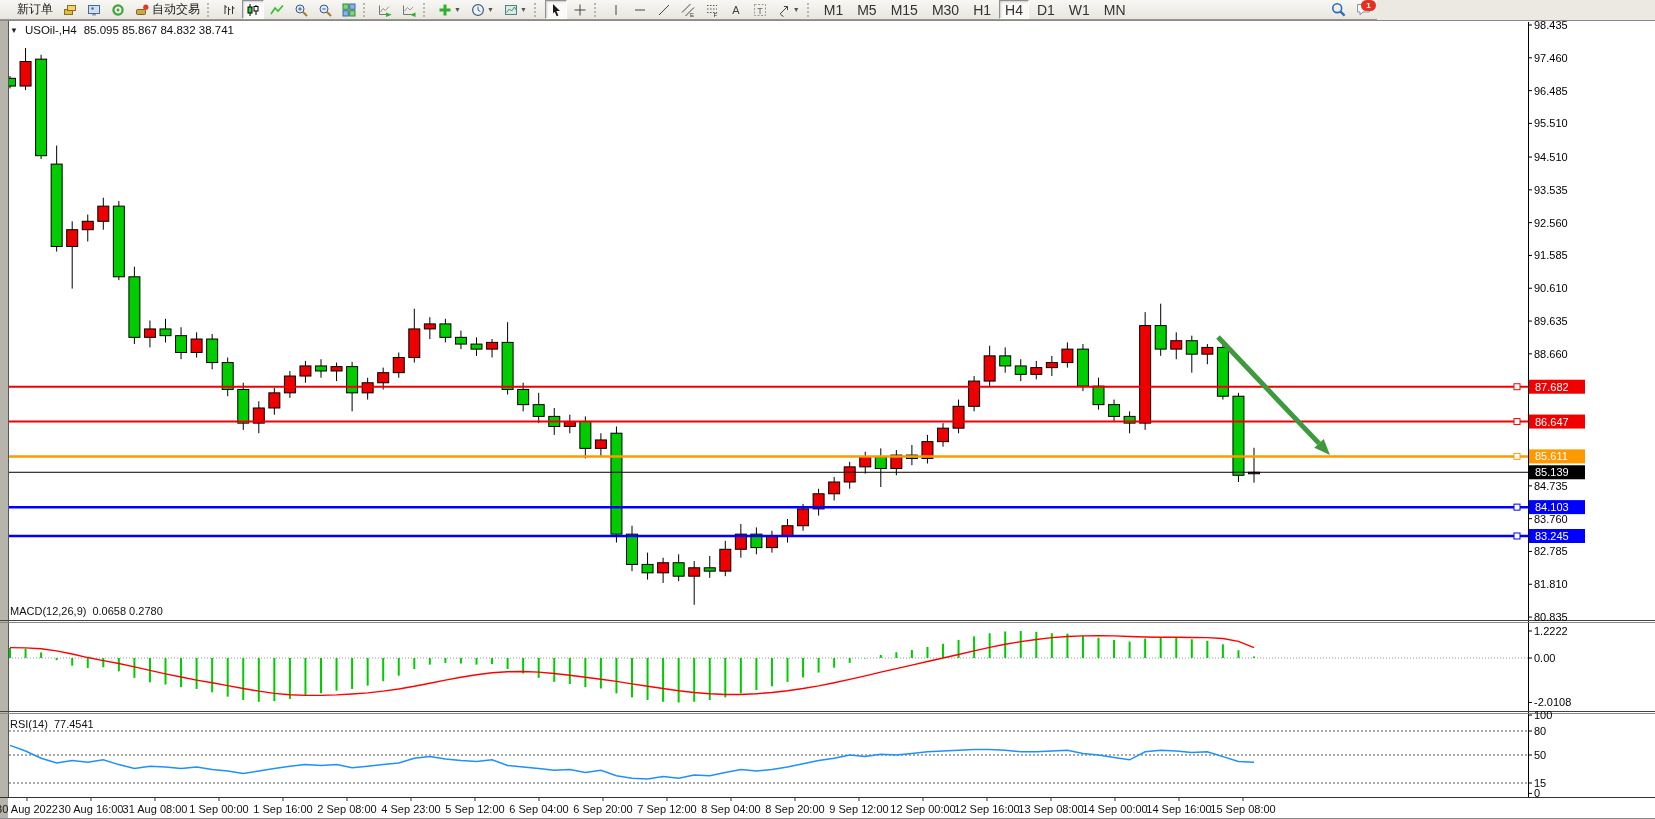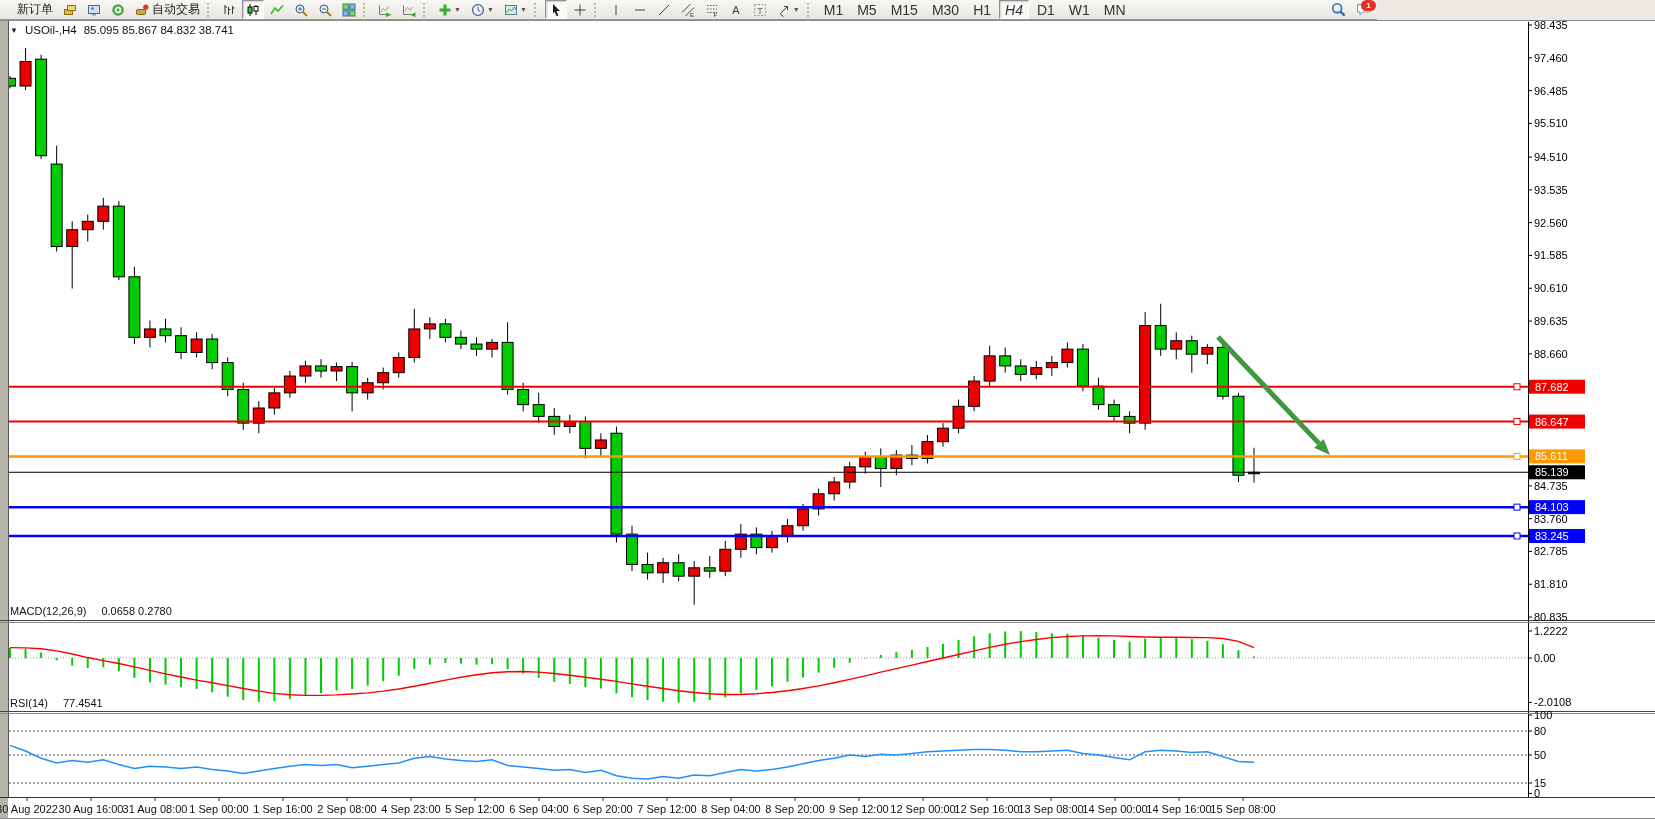--- a/index.html
+++ b/index.html
@@ -2,37 +2,37 @@
 <html><head>
 <meta charset="utf-8">
 <style>
   html,body{margin:0;padding:0;background:#d4d0c8;}
   .app{position:relative;width:1655px;height:819px;font-family:"Liberation Sans",sans-serif;overflow:hidden;background:#ece9e2;}
   
   .toolbar{position:absolute;left:0;top:0;width:1377px;height:20px;display:flex;align-items:center;
            background:linear-gradient(#f8f7f4,#e9e6df);border-bottom:1px solid #9a978f;box-sizing:border-box;padding-left:12px;}
   .tb-item{height:17px;display:flex;align-items:center;padding:0 3px;margin:0 1px;border:1px solid transparent;
            font-size:12px;color:#1a1a1a;cursor:default;white-space:nowrap;}
-  .tb-item.pressed{background:#fbfaf8;border-color:#8f8f8f #ffffff #ffffff #8f8f8f;box-shadow:inset 1px 1px 2px rgba(0,0,0,.18);font-style:italic;}
+  .tb-item.pressed{background:#fbfaf8;border-color:#8f8f8f #ffffff #ffffff #8f8f8f;box-shadow:inset 1px 1px 2px rgba(0,0,0,.18);}
   .tb-item svg{display:block;}
   .tb-label{margin-left:3px;}
   .tb-sep{width:6px;height:14px;margin:0 2px;border-left:2px dotted #b9b6ae;}
   .tb-dd{font-size:7px;color:#555;margin-left:2px;}
   .tb-tf{font-size:14px;color:#333;padding:0 5px;}
   .tb-spacer{flex:1;}
   .tb-badge-wrap{position:relative;}
   .tb-badge{position:absolute;top:-2px;right:-4px;min-width:11px;height:11px;border-radius:6px;background:#e33022;color:#fff;
             font-size:8px;line-height:11px;text-align:center;padding:0 2px;font-weight:bold;}
   
   .chart-window{position:absolute;left:0;top:20px;width:1655px;height:799px;background:#ffffff;}
   .chart-title{position:absolute;left:10px;top:4px;font-size:11.5px;color:#111;display:flex;align-items:center;gap:7px;}
   .chart-title .tri{font-size:8px;color:#222;}
-  .panel-label{position:absolute;left:10px;font-size:11px;color:#111;display:flex;gap:15px;text-align:center;}
+  .panel-label{position:absolute;left:10px;font-size:11px;color:#111;display:flex;gap:6px;text-align:center;}
   #macd-label{top:585px;}
-  #rsi-label{top:677px;}
+  #rsi-label{top:698px;}
 </style>
 </head>
 <body>
 
 <div class="app">
   <div class="toolbar" id="toolbar">
       <div class="tb-item">
         <span class="">新订单</span>
       </div>
       <div class="tb-item">

